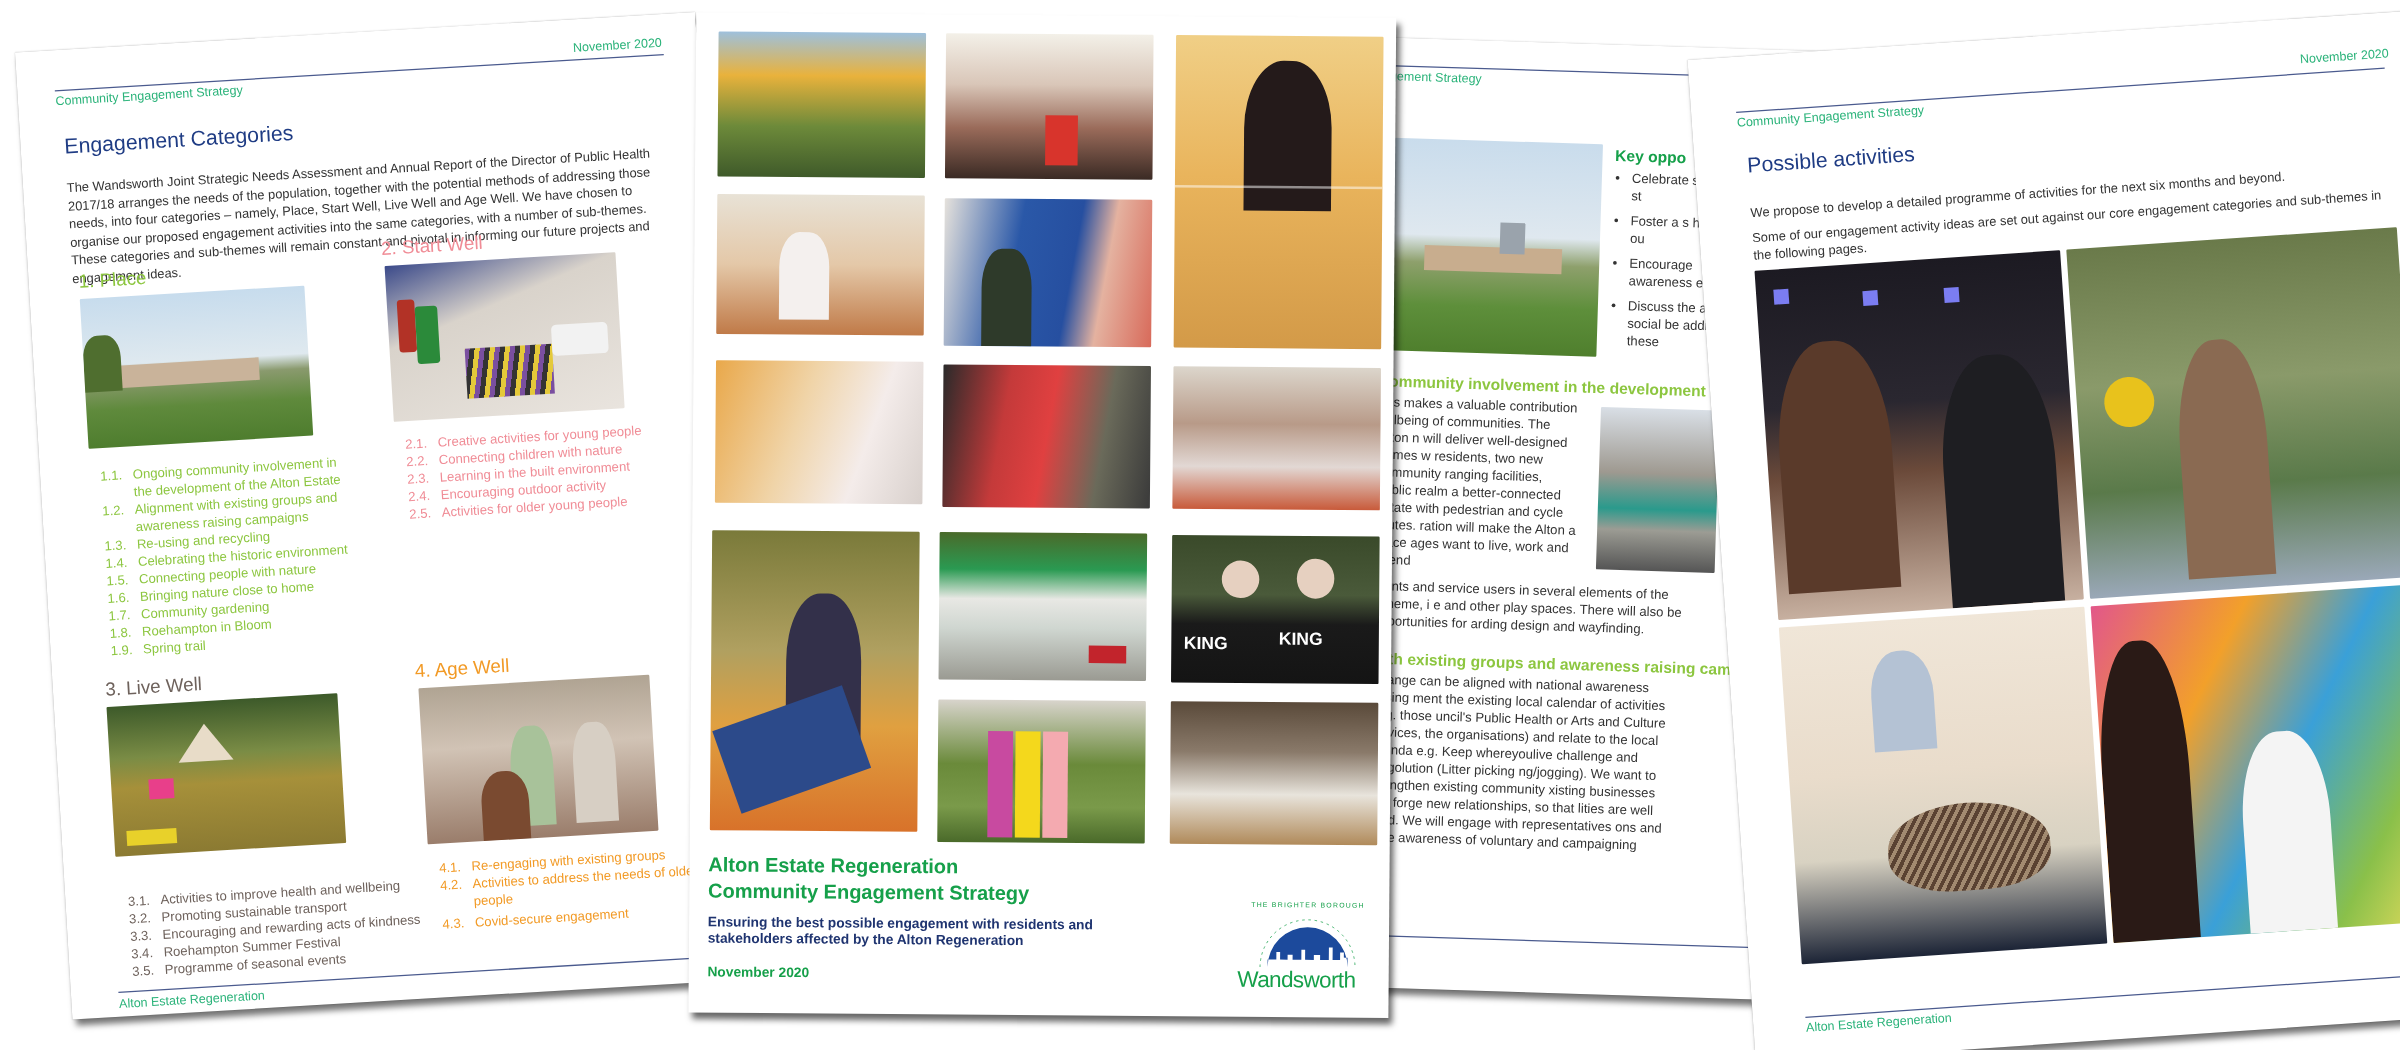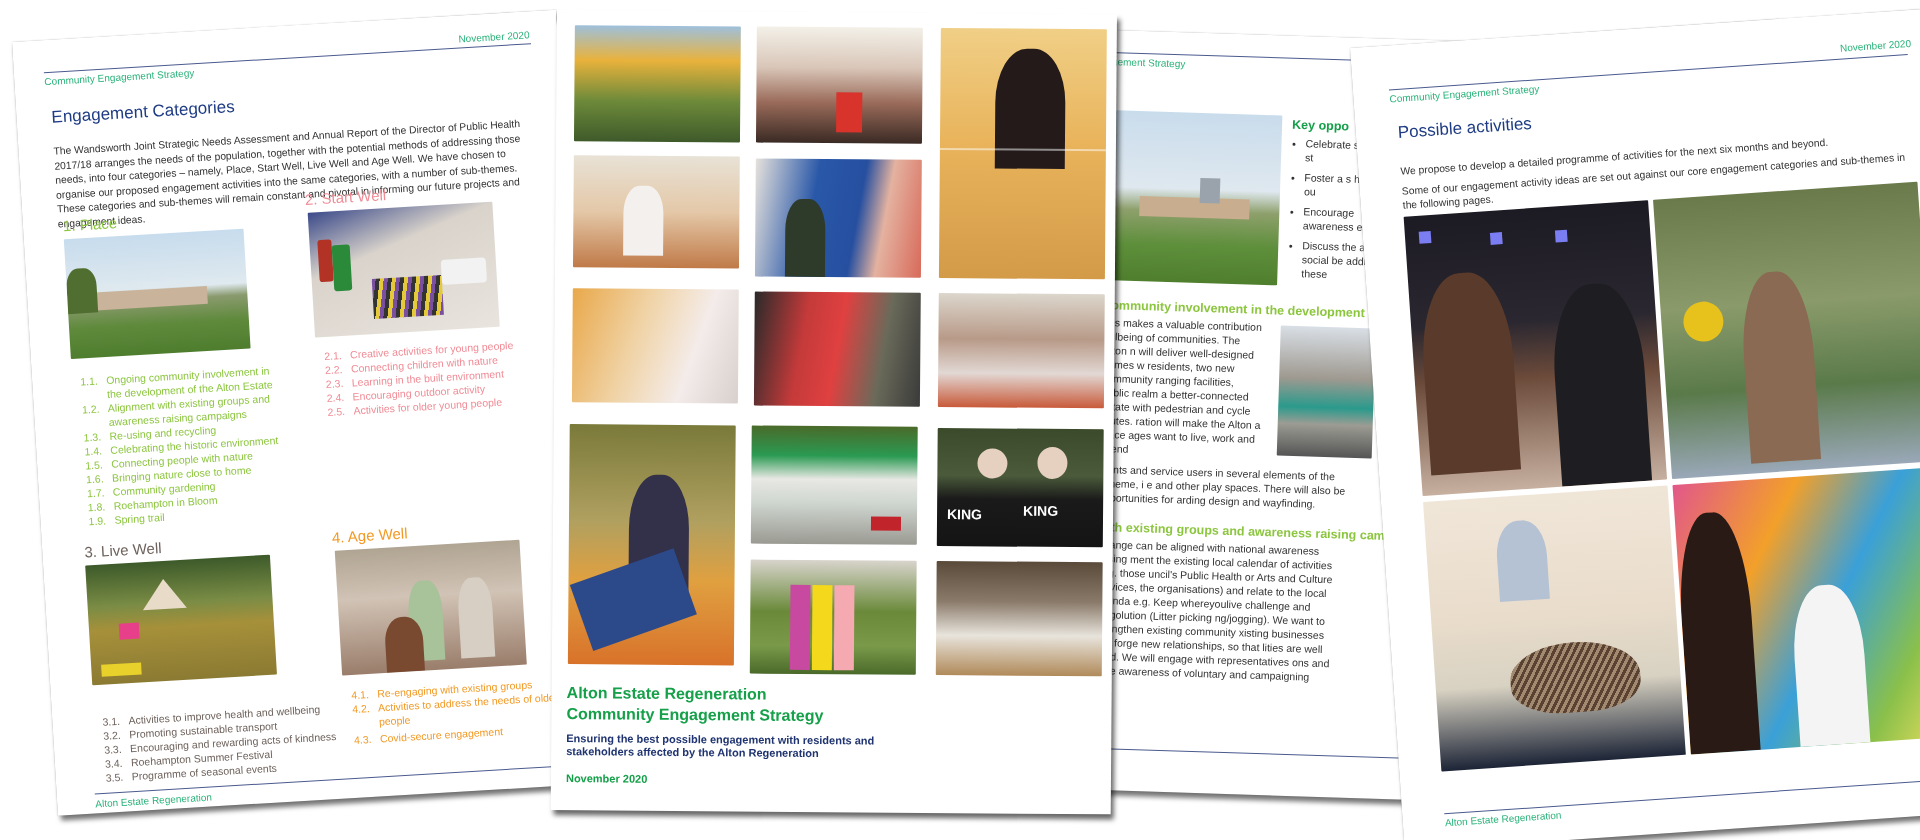--- a/index.html
+++ b/index.html
@@ -287,18 +287,26 @@
   <div class="cov-title">
     <div>Alton Estate Regeneration</div>
     <div>Community Engagement Strategy</div>
   </div>
   <div class="cov-sub">
     <div>Ensuring the best possible engagement with residents and</div>
     <div>stakeholders affected by the Alton Regeneration</div>
   </div>
   <div class="cov-date">November 2020</div>
 
+  <div class="logo">
+    <svg width="100" height="55" viewBox="0 0 100 55" style="position:absolute; left:0; top:0;">
+      <path d="M18,50 A32,32 0 0 1 82,50 L82,42 L79,42 L79,38 L76,38 L76,44 L70,44 L70,34 L67,34 L67,44 L60,44 L60,40 L55,40 L55,44 L48,44 L48,36 L45,36 L45,44 L38,44 L38,40 L34,40 L34,44 L28,44 L28,38 L25,38 L25,44 L18,44 Z" fill="#1c4a9c"></path>
+      <path d="M12,50 A38,38 0 0 1 88,50" fill="none" stroke="#16a04a" stroke-width="0.6" stroke-dasharray="2 3"></path>
+    </svg>
+    <div style="position:absolute; left:-4px; top:-2px; width:108px; text-align:center; font-size:5.5px; color:#16a04a; letter-spacing:1px;">THE BRIGHTER BOROUGH</div>
+    <div style="position:absolute; left:-6px; top:50px; font-size:18px; color:#16a04a; font-family:'Liberation Sans Narrow','Liberation Sans',sans-serif; letter-spacing:-0.5px;">Wandsworth</div>
+  </div>
 </div>
 
 <style>
   
   #p1 { z-index: 2; } #p3 { z-index: 1; } #p4 { z-index: 3; } #p2 { z-index: 4; }
 </style>
 
 </body></html>

